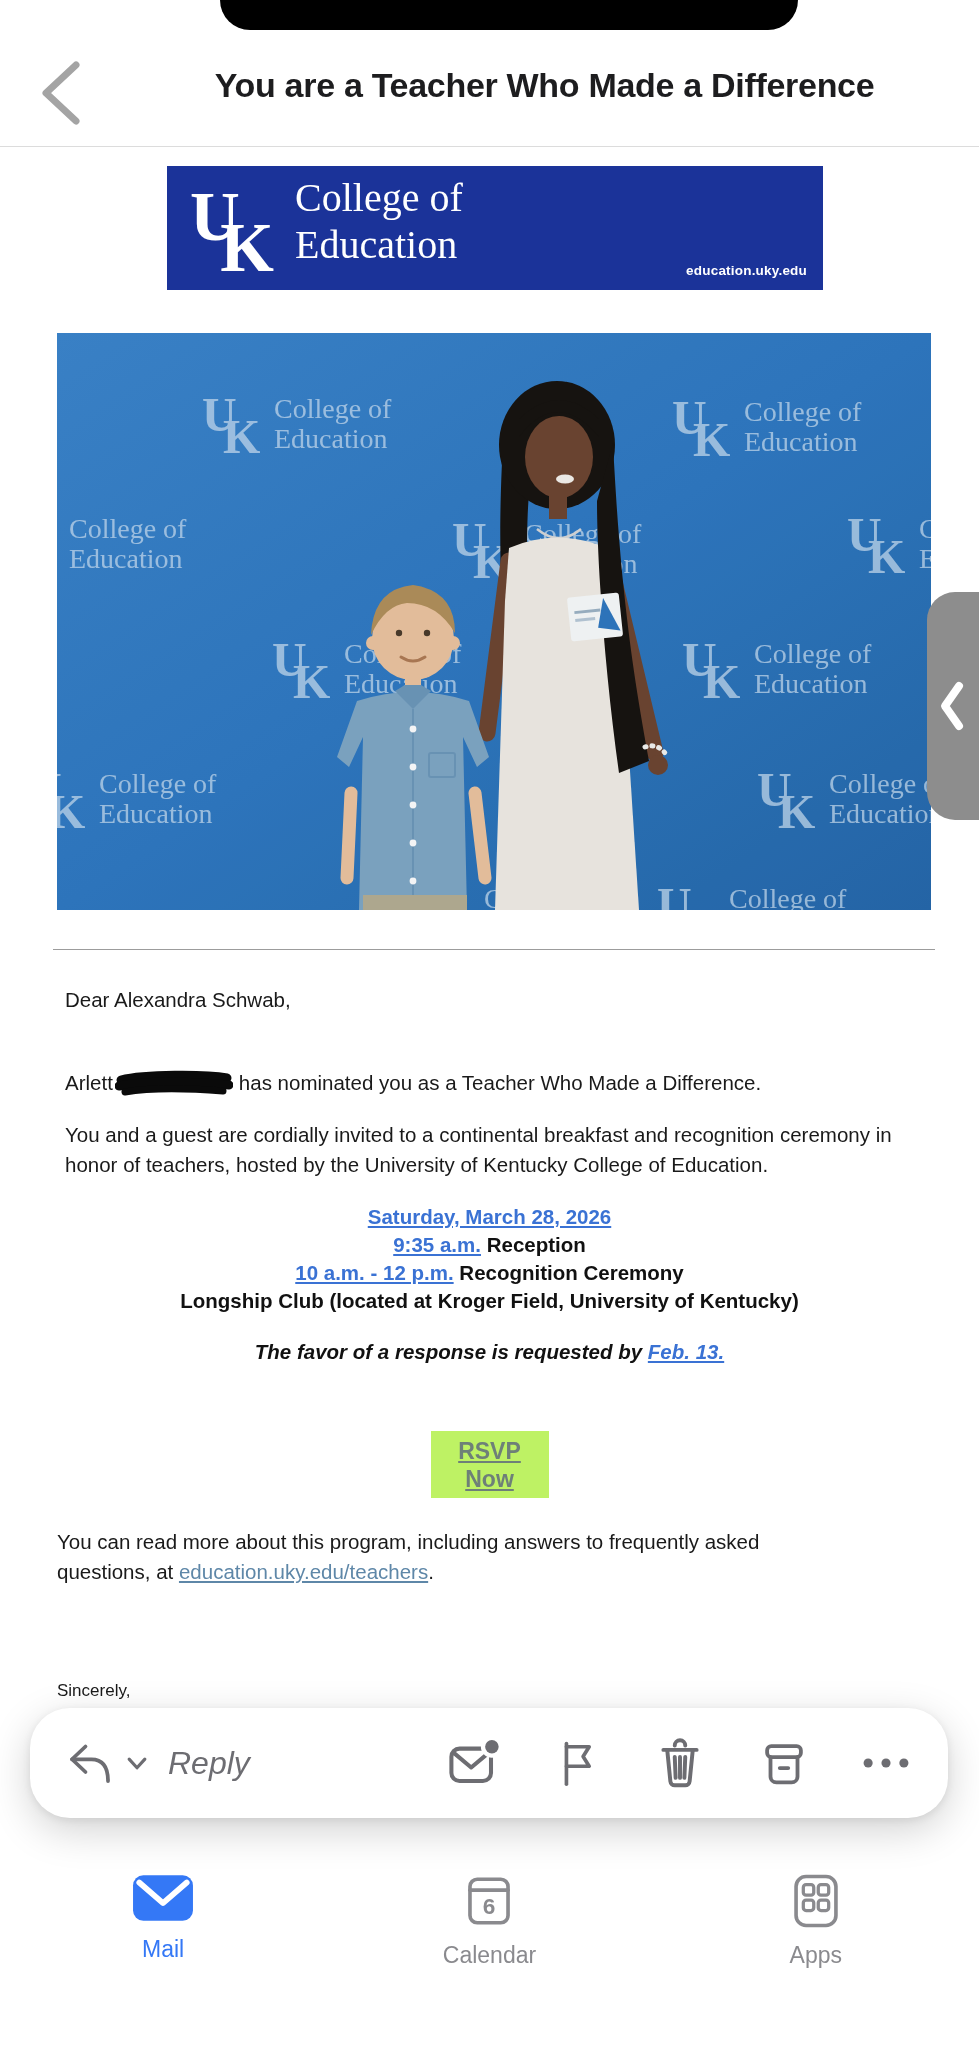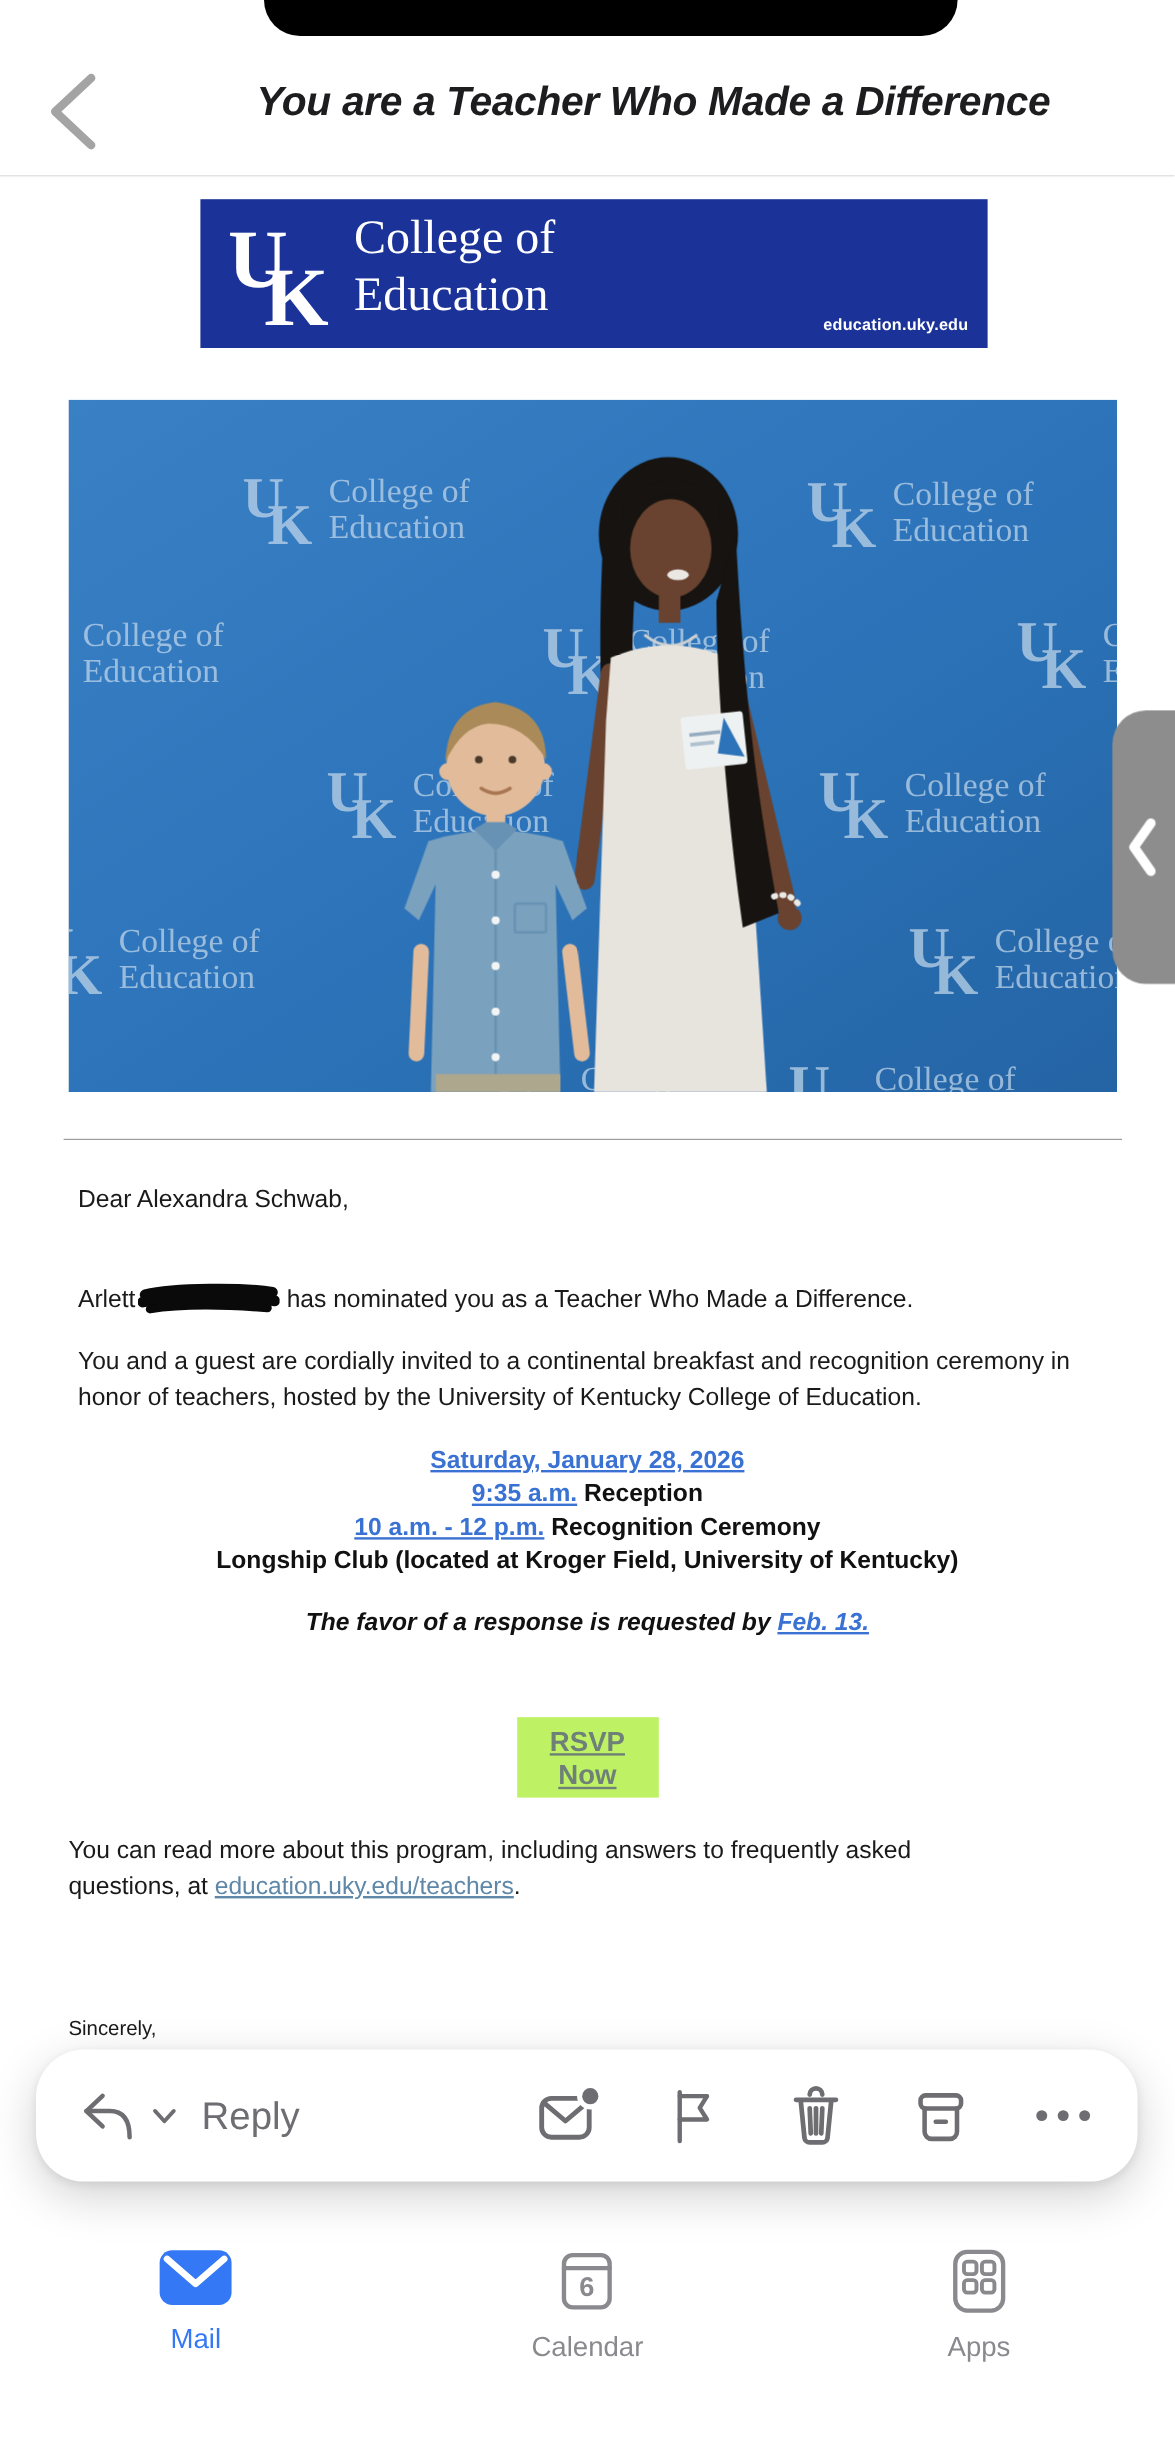--- a/index.html
+++ b/index.html
@@ -10,21 +10,21 @@
   *{margin:0;padding:0;box-sizing:border-box;}
   html,body{background:#fff;}
   body{font-family:"Liberation Sans","DejaVu Sans",sans-serif;color:var(--ink);}
   .screen{position:relative;width:979px;height:2048px;margin:0 auto;background:#fff;overflow:hidden;}
 
   
   .camera-housing{position:absolute;left:220px;top:0;width:578px;height:30px;background:#000;border-radius:0 0 30px 30px;}
 
   
   .nav-back{position:absolute;left:38px;top:60px;width:46px;height:66px;cursor:pointer;}
-  .nav-title{position:absolute;left:118px;right:8px;top:66px;font-size:34px;font-weight:700;text-align:center;letter-spacing:-.3px;white-space:nowrap;font-style:italic;}
+  .nav-title{position:absolute;left:118px;right:8px;top:66px;font-size:34px;font-weight:700;text-align:center;letter-spacing:-.3px;white-space:nowrap;}
   .nav-divider{position:absolute;left:0;right:0;top:146px;height:1px;background:#dcdcdc;}
 
   
   .banner{position:absolute;left:167px;top:166px;width:656px;height:124px;background:var(--uk-blue);}
   .banner-logo{position:absolute;left:22px;top:16px;width:94px;height:92px;color:#fff;}
   .banner-name{position:absolute;left:128px;top:8px;font-family:"Liberation Serif","DejaVu Serif",serif;font-size:40px;line-height:47px;color:#fff;}
   .banner-site{position:absolute;right:16px;bottom:12px;font-size:13.5px;font-weight:700;color:#fff;letter-spacing:.2px;}
 
   
   .hero{position:absolute;left:57px;top:333px;width:874px;height:577px;overflow:hidden;}
@@ -51,21 +51,21 @@
 
   
   .side-handle{position:absolute;right:-10px;top:592px;width:62px;height:228px;background:#8d8d8d;border-radius:28px 0 0 28px;cursor:pointer;}
   .side-handle svg{position:absolute;left:12px;top:50%;transform:translateY(-50%);width:26px;height:52px;}
 
   
   .toolbar{position:absolute;left:30px;top:1708px;width:918px;height:110px;background:#fff;border-radius:40px;
            box-shadow:0 12px 40px rgba(0,0,0,.18),0 2px 8px rgba(0,0,0,.08);display:flex;align-items:center;padding:0 36px;}
   .toolbar .icon-btn{cursor:pointer;display:flex;align-items:center;}
   .reply-group{display:flex;align-items:center;gap:12px;cursor:pointer;}
-  .reply-label{font-size:32px;color:var(--icon-gray);margin-left:8px;}
+  .reply-label{font-size:32px;color:var(--icon-gray);margin-left:8px;font-style:italic;}
   .toolbar-spacer{flex:1;}
   .toolbar-right{display:flex;align-items:center;gap:49px;}
   .ticon{stroke:var(--icon-gray);fill:none;stroke-width:4.5;stroke-linecap:round;stroke-linejoin:round;}
 
   
   .tabbar{position:absolute;left:0;right:0;top:1872px;display:flex;justify-content:space-around;}
   .tab{display:flex;flex-direction:column;align-items:center;gap:12px;cursor:pointer;width:200px;}
   .tab-label{font-size:23px;color:var(--label-gray);}
   .tab.active .tab-label{color:var(--ios-blue);font-weight:400;}
   .gicon{stroke:var(--label-gray);fill:none;stroke-width:4;stroke-linecap:round;stroke-linejoin:round;}
@@ -190,21 +190,21 @@
     <span>Arlett</span><svg class="scribble" viewBox="0 0 118 26">
       <path d="M6 10 C30 4 90 4 112 8" stroke="#0a0a0a" stroke-width="9" fill="none" stroke-linecap="round"></path>
       <path d="M4 16 C36 10 86 12 114 15" stroke="#0a0a0a" stroke-width="9" fill="none" stroke-linecap="round"></path>
       <path d="M10 22 C40 17 82 19 108 21" stroke="#0a0a0a" stroke-width="7" fill="none" stroke-linecap="round"></path>
     </svg><span>has nominated you as a Teacher Who Made a Difference.</span>
   </div>
 
   <div class="para invite">You and a guest are cordially invited to a continental breakfast and recognition ceremony in honor of teachers, hosted by the University of Kentucky College of Education.</div>
 
   <div class="event-block">
-    <div><a class="link-strong">Saturday, January 28, 2026</a></div>
+    <div><a class="link-strong">Saturday, March 28, 2026</a></div>
     <div><a class="link-strong">9:35 a.m.</a> <span>Reception</span></div>
     <div><a class="link-strong">10 a.m. - 12 p.m.</a> <span>Recognition Ceremony</span></div>
     <div>Longship Club (located at Kroger Field, University of Kentucky)</div>
   </div>
 
   <div class="deadline">
     <span>The favor of a response is requested by </span><a class="link-strong">Feb. 13.</a>
   </div>
 
   <a class="rsvp-btn">

